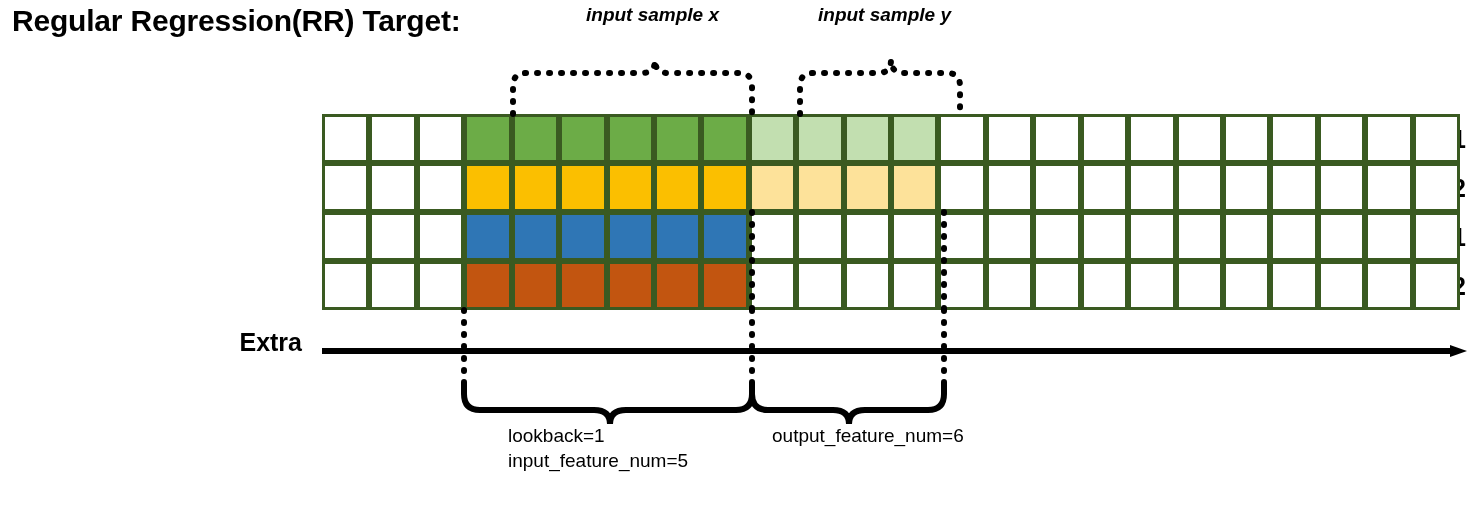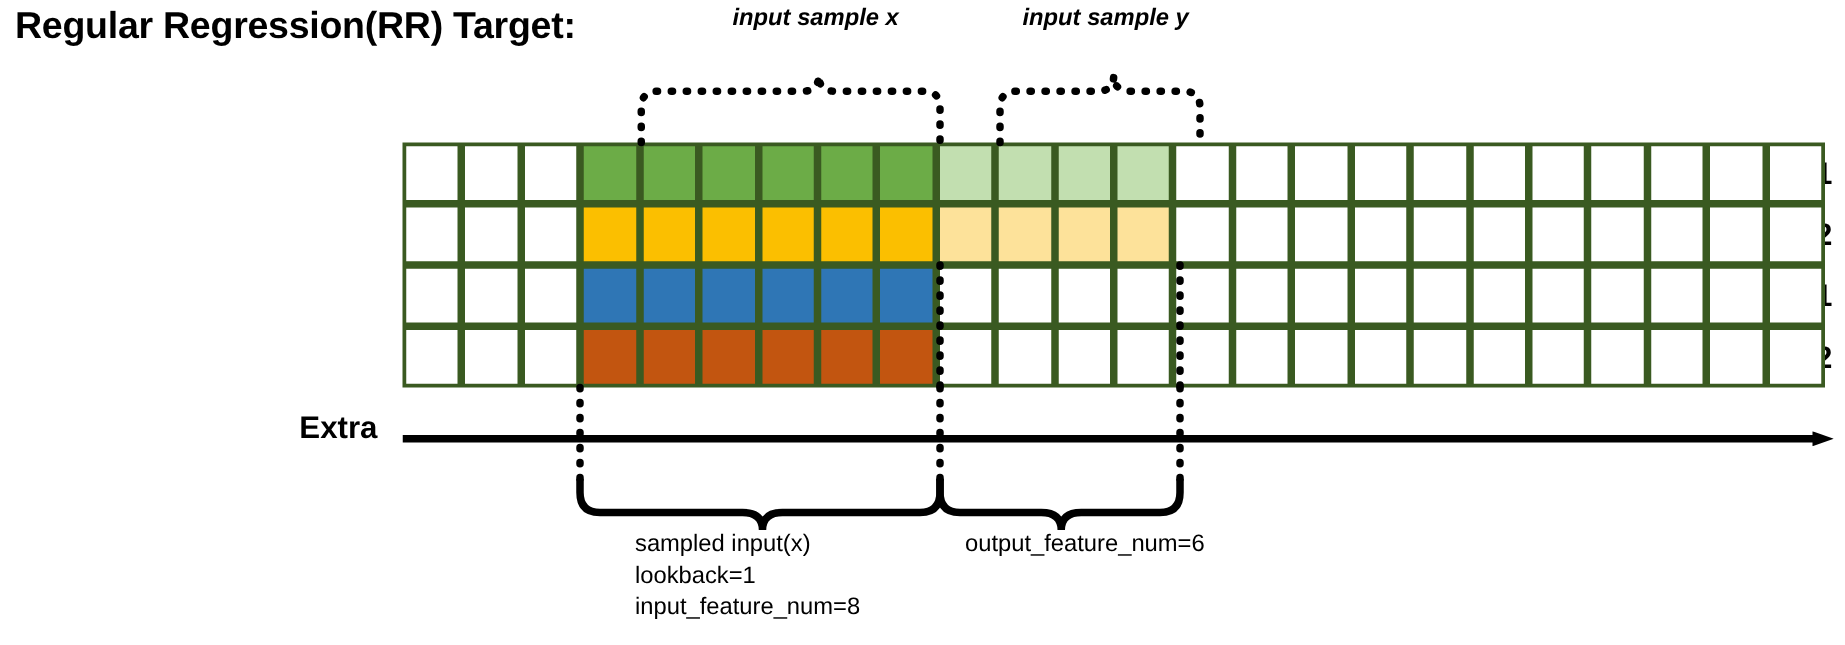--- a/index.html
+++ b/index.html
@@ -210,19 +210,18 @@
            Q 752,410 768,410
            L 833,410
            Q 849,410 849,424
            Q 849,410 865,410
            L 928,410
            Q 944,410 944,394
            L 944,383"></path>
 </svg>
 
 <div class="caption" id="caption-input">
-  <div>sampled input(x)</div>
   <div>lookback=1</div>
-  <div>input_feature_num=8</div>
+  <div>input_feature_num=5</div>
 </div>
 <div class="caption" id="caption-output">
   <div>output_feature_num=6</div>
 </div>
 
 </body></html>

